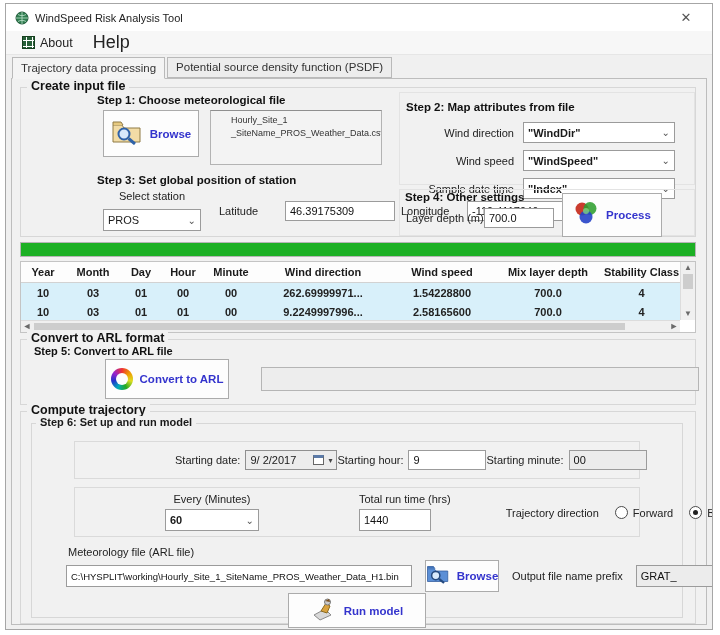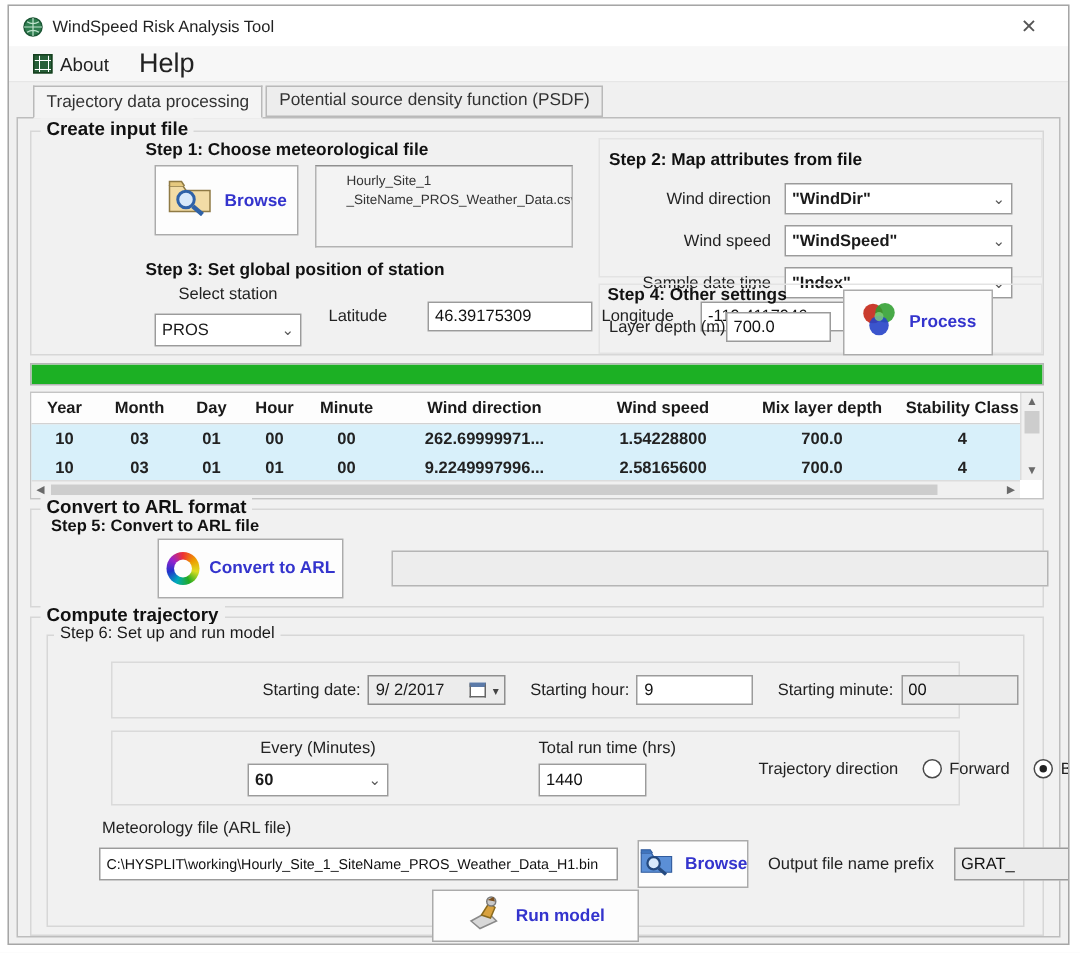--- a/index.html
+++ b/index.html
@@ -13,21 +13,21 @@
   .closebtn { width:34px; text-align:center; font-size:13px; color:#555; cursor:default; }
 
   
   .menubar { height:24px; background:#f7f7f7; border-bottom:1px solid #e6e6e6; display:flex; align-items:center; padding-left:7px; gap:2px; }
   .menuitem { display:flex; align-items:center; gap:5px; font-size:12.5px; color:#222; padding:2px 9px; }
   .abouticon { width:13px; height:13px; background:#275f38; border:1px solid #16401f; display:inline-block;
                background-image:linear-gradient(#fff 1px, transparent 1px), linear-gradient(90deg,#fff 1px, transparent 1px);
                background-size:6px 6px; background-position:3px 3px; }
 
   
-  .tabstrip { height:23px; background:#f0f0f0; display:flex; align-items:flex-end; padding-left:16px; position:relative; z-index:2; }
+  .tabstrip { height:23px; background:#f0f0f0; display:flex; align-items:flex-end; padding-left:6px; position:relative; z-index:2; }
   .tab { font-size:11.5px; padding:3px 8px 4px; border:1px solid #b9b9b9; background:#ededed; color:#333; margin-right:2px; white-space:nowrap; }
   .tab.active { background:#f4f4f4; border-bottom:1px solid #f4f4f4; margin-bottom:-1px; padding-top:4px; }
 
   .tabpage { position:absolute; top:74px; left:5px; right:5px; bottom:4px; background:#f1f1f1; border:1px solid #bdbdbd; }
 
   
   .grp { position:absolute; border:1px solid #d7d7d7; }
   .glegend { position:absolute; top:-9px; left:6px; background:#f1f1f1; padding:0 4px; font-weight:bold; font-size:12.5px; color:#111; white-space:nowrap; }
   .steptitle { font-weight:bold; font-size:11.5px; color:#111; white-space:nowrap; }
 
@@ -89,22 +89,22 @@
   .grp-convert { left:8px; right:10px; top:260px; height:66px; }
   .s5title { position:absolute; left:13px; top:5px; font-size:11px; }
   .btn-convert { position:absolute; left:84px; top:19px; width:124px; height:40px; }
   .ringicon { width:22px; height:22px; border-radius:50%; background:conic-gradient(#e33,#e90,#dd2,#2a2,#0ab,#23c,#92c,#e33); position:relative; flex:0 0 auto; }
   .ringicon::after { content:""; position:absolute; inset:5px; border-radius:50%; background:#fdfdfd; }
   .pbar-convert { left:240px; top:27px; width:438px; height:24px; }
 
   
   .grp-compute { left:8px; right:10px; top:332px; height:213px; }
   .s6box { position:absolute; left:10px; right:12px; top:11px; bottom:5px; border:1px solid #d7d7d7; }
-  .s6legend { position:absolute; top:-8px; left:4px; background:#f1f1f1; padding:0 4px; font-weight:normal; font-size:11px; }
-  .panel1 { position:absolute; left:42px; right:42px; top:17px; height:38px; border:1px solid #dadada; display:flex; align-items:center; justify-content:space-between; padding:0 32px 0 100px;gap:16px; }
+  .s6legend { position:absolute; top:-8px; left:4px; background:#f1f1f1; padding:0 4px; font-weight:bold; font-size:11px; }
+  .panel1 { position:absolute; left:42px; right:42px; top:17px; height:38px; border:1px solid #dadada; display:flex; align-items:center; justify-content:space-between; padding:0 32px 0 100px; }
   .fgroup { display:flex; align-items:center; gap:5px; }
   .datefield { width:92px; height:20px; background:#ececec; border:1px solid #8f8f8f; display:flex; align-items:center; gap:4px; padding:0 4px; font-size:11px; }
   .calicon { width:11px; height:10px; border:1px solid #666; border-top:3px solid #5b7aa8; display:inline-block; background:#fff; margin-left:auto; }
   .datearrow { font-size:8px; color:#444; }
   .panel2 { position:absolute; left:42px; right:42px; top:63px; height:50px; border:1px solid #dadada; display:flex; align-items:flex-start; padding-top:5px; }
   .stack { display:flex; flex-direction:column; gap:4px; }
   .stack .lab { text-align:center; }
   .blockA { margin-left:90px; } .blockB { margin-left:100px; }
   .blockC { display:flex; align-items:center; gap:16px; margin-left:55px; margin-top:13px; }
   .radio { display:flex; align-items:center; gap:5px; }

